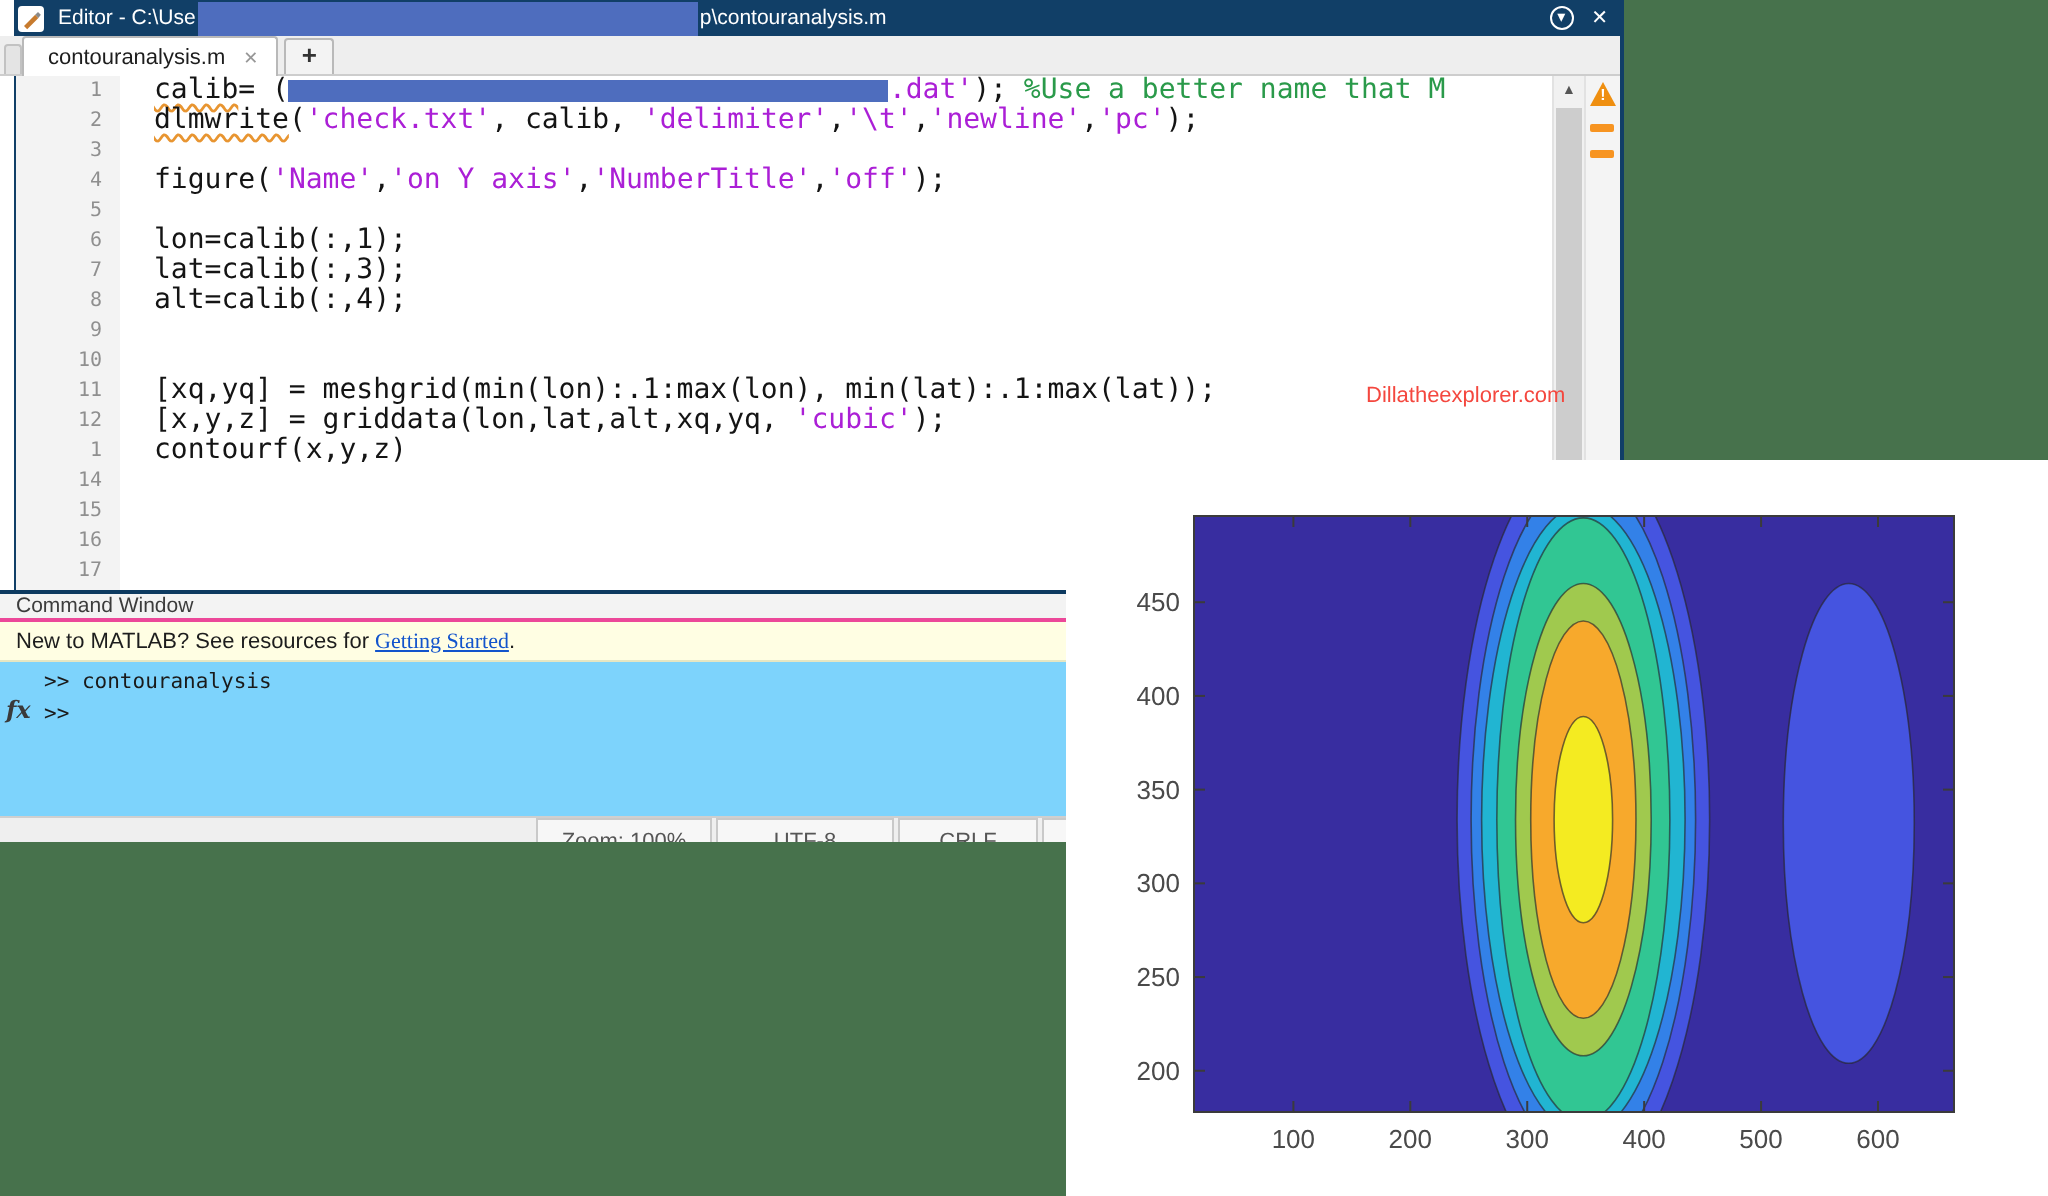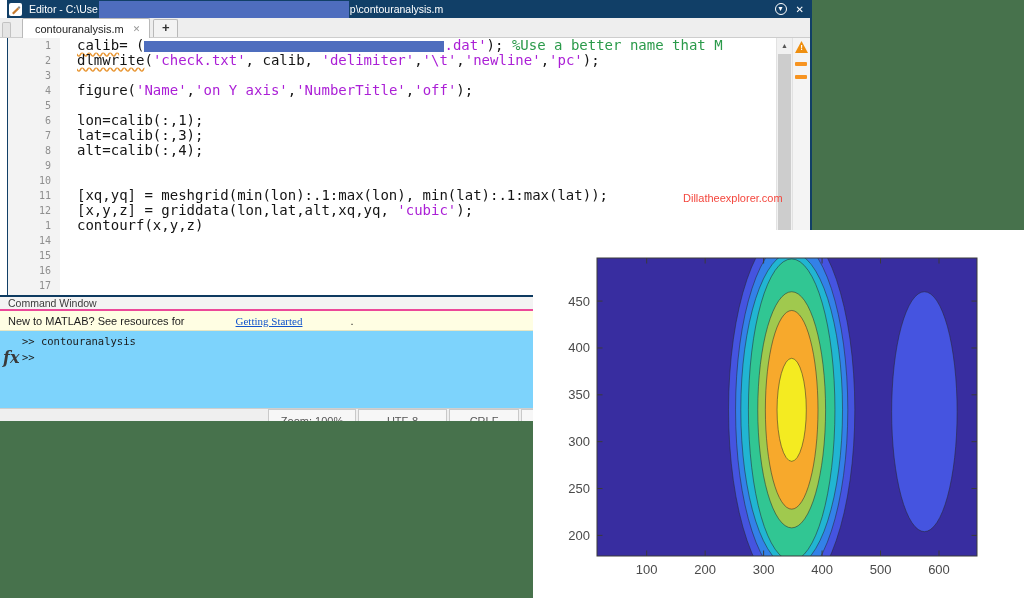--- a/index.html
+++ b/index.html
@@ -15,21 +15,21 @@
   .title-head, .title-tail { white-space:pre; }
   .redact-title { display:inline-block; width:250px; height:17px; background:#4e6dbe; margin:0 1px; }
   .tb-controls { margin-left:auto; display:flex; align-items:center; gap:9px; }
   .tb-circle { width:12px; height:12px; border:1px solid #fff; border-radius:50%; font-size:8px;
     line-height:10px; text-align:center; color:#fff; cursor:default; }
   .tb-close { font-size:10px; color:#fff; cursor:default; }
 
   .tabstrip { height:20px; background:#eeeeee; border-bottom:1px solid #cdcdcd; display:flex; align-items:flex-end; }
   .panel-handle { width:9px; height:15px; background:#e4e4e4; border:1px solid #c2c2c2; border-bottom:none;
     border-radius:2px 2px 0 0; margin-left:2px; }
-  .tab { height:20px; margin-left:11px; margin-bottom:-1px; background:#fff; border:1px solid #b9b9b9;
+  .tab { height:20px; margin-bottom:-1px; background:#fff; border:1px solid #b9b9b9;
     border-bottom:none; border-radius:2px 2px 0 0; display:flex; align-items:center;
     padding:0 9px 0 12px; font-size:11px; color:#1d1d1d; gap:9px; }
   .tab-close { font-size:9px; color:#979797; }
   .newtab { width:25px; height:18px; margin-left:3px; background:#f3f3f3; border:1px solid #b9b9b9;
     border-bottom:none; border-radius:2px 2px 0 0; text-align:center; font-size:13px; font-weight:bold;
     color:#333; line-height:16px; }
 
   .codearea { position:relative; height:257px; display:flex; background:#fff; }
   .left-edge { width:8px; background:#fff; border-right:1px solid #113f67; }
   .gutter { width:52px; background:#f3f3f3; font-family:"DejaVu Sans Mono", monospace; font-size:10px;
@@ -53,28 +53,28 @@
     clip-path:polygon(50% 0, 100% 100%, 0 100%); }
   .warn-tri span { position:absolute; left:0; top:2px; width:13px; text-align:center; font-size:8px;
     font-weight:bold; color:#fff; }
   .warn-dash { position:absolute; left:2px; width:12px; height:4px; background:#f79421; border-radius:1px; }
   .warn-dash.d1 { top:24px; } .warn-dash.d2 { top:37px; }
 
   .divider { height:2px; background:#0d3a60; }
   .cw-header { height:14px; background:#f3f3f3; border-bottom:2px solid #ec4899; font-size:10.5px;
     color:#3c3c3c; padding-left:8px; display:flex; align-items:center; }
   .banner { height:20px; background:#fffee3; border-bottom:1px solid #e6e6c3; display:flex;
-    align-items:center; font-size:11px; color:#1d1d1d; padding-left:8px; white-space:pre;gap:48px; }
+    align-items:center; font-size:11px; color:#1d1d1d; padding-left:8px; white-space:pre; }
   .banner a { color:#1254cc; text-decoration:underline; cursor:pointer;font-family:Liberation Serif, serif; }
   .cw-body { position:relative; height:77px; background:#7dd3fc; font-family:"DejaVu Sans Mono", monospace;
     font-size:10.5px; color:#1a1a1a; }
   .cw-history { position:absolute; left:22px; top:4px; white-space:pre; }
   .cw-prompt { position:absolute; left:22px; top:20px; }
   .fx-label { position:absolute; left:3px; top:17px; font-family:"DejaVu Serif", serif; font-style:italic;
-    font-weight:bold; font-size:16px; color:#3a3a3a; }
+    font-weight:bold; font-size:12px; color:#3a3a3a; }
 
   .statusbar { height:13px; background:#efefef; border-top:1px solid #cfcfcf; display:flex; overflow:hidden; }
   .s-spacer { width:268px; }
   .sseg { border:1px solid #c9c9c9; border-bottom:none; margin-right:2px; background:#f7f7f7;
     font-size:11px; color:#555; text-align:center; line-height:22px; overflow:hidden; }
 
   .watermark { position:absolute; left:683px; top:192px; font-size:11px; color:#f4473e; z-index:1; }
 
   
   .figure-window { position:absolute; left:533px; top:230px; width:491px; height:368px; background:#ffffff; z-index:2; }

